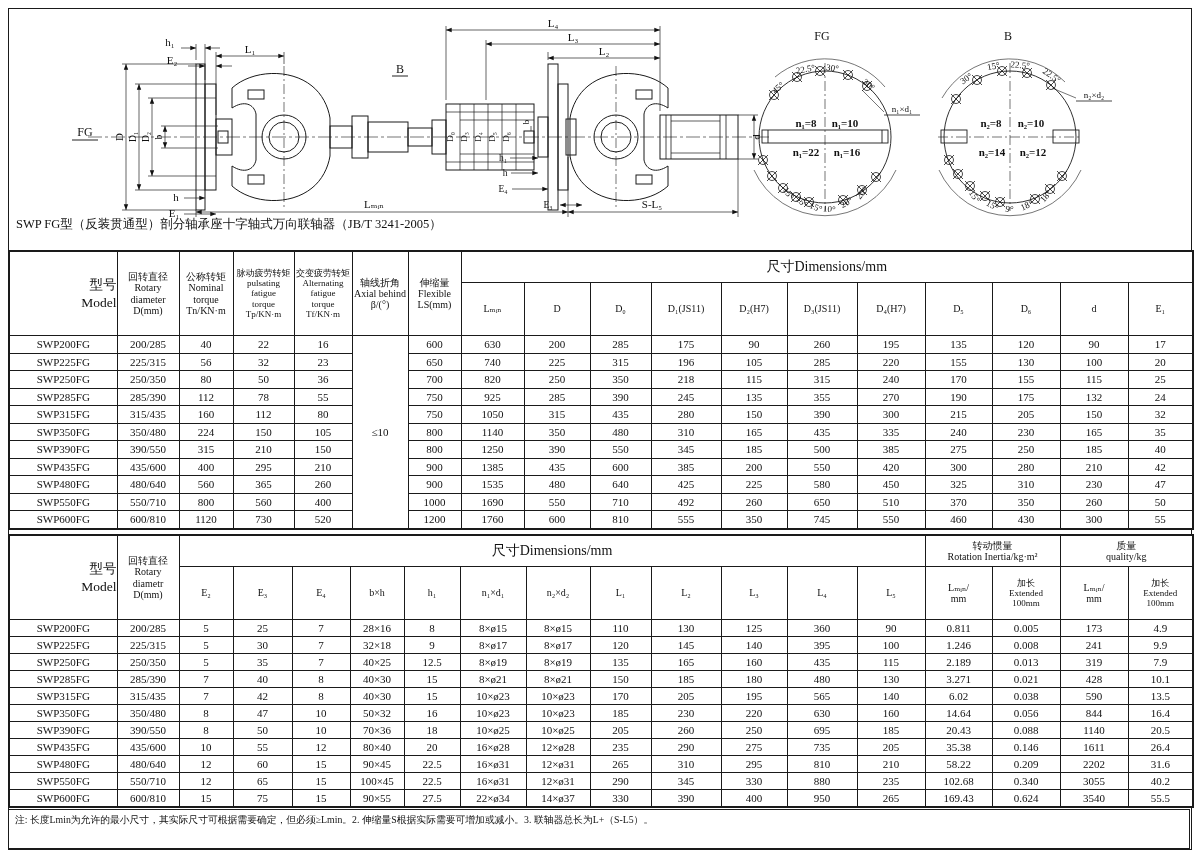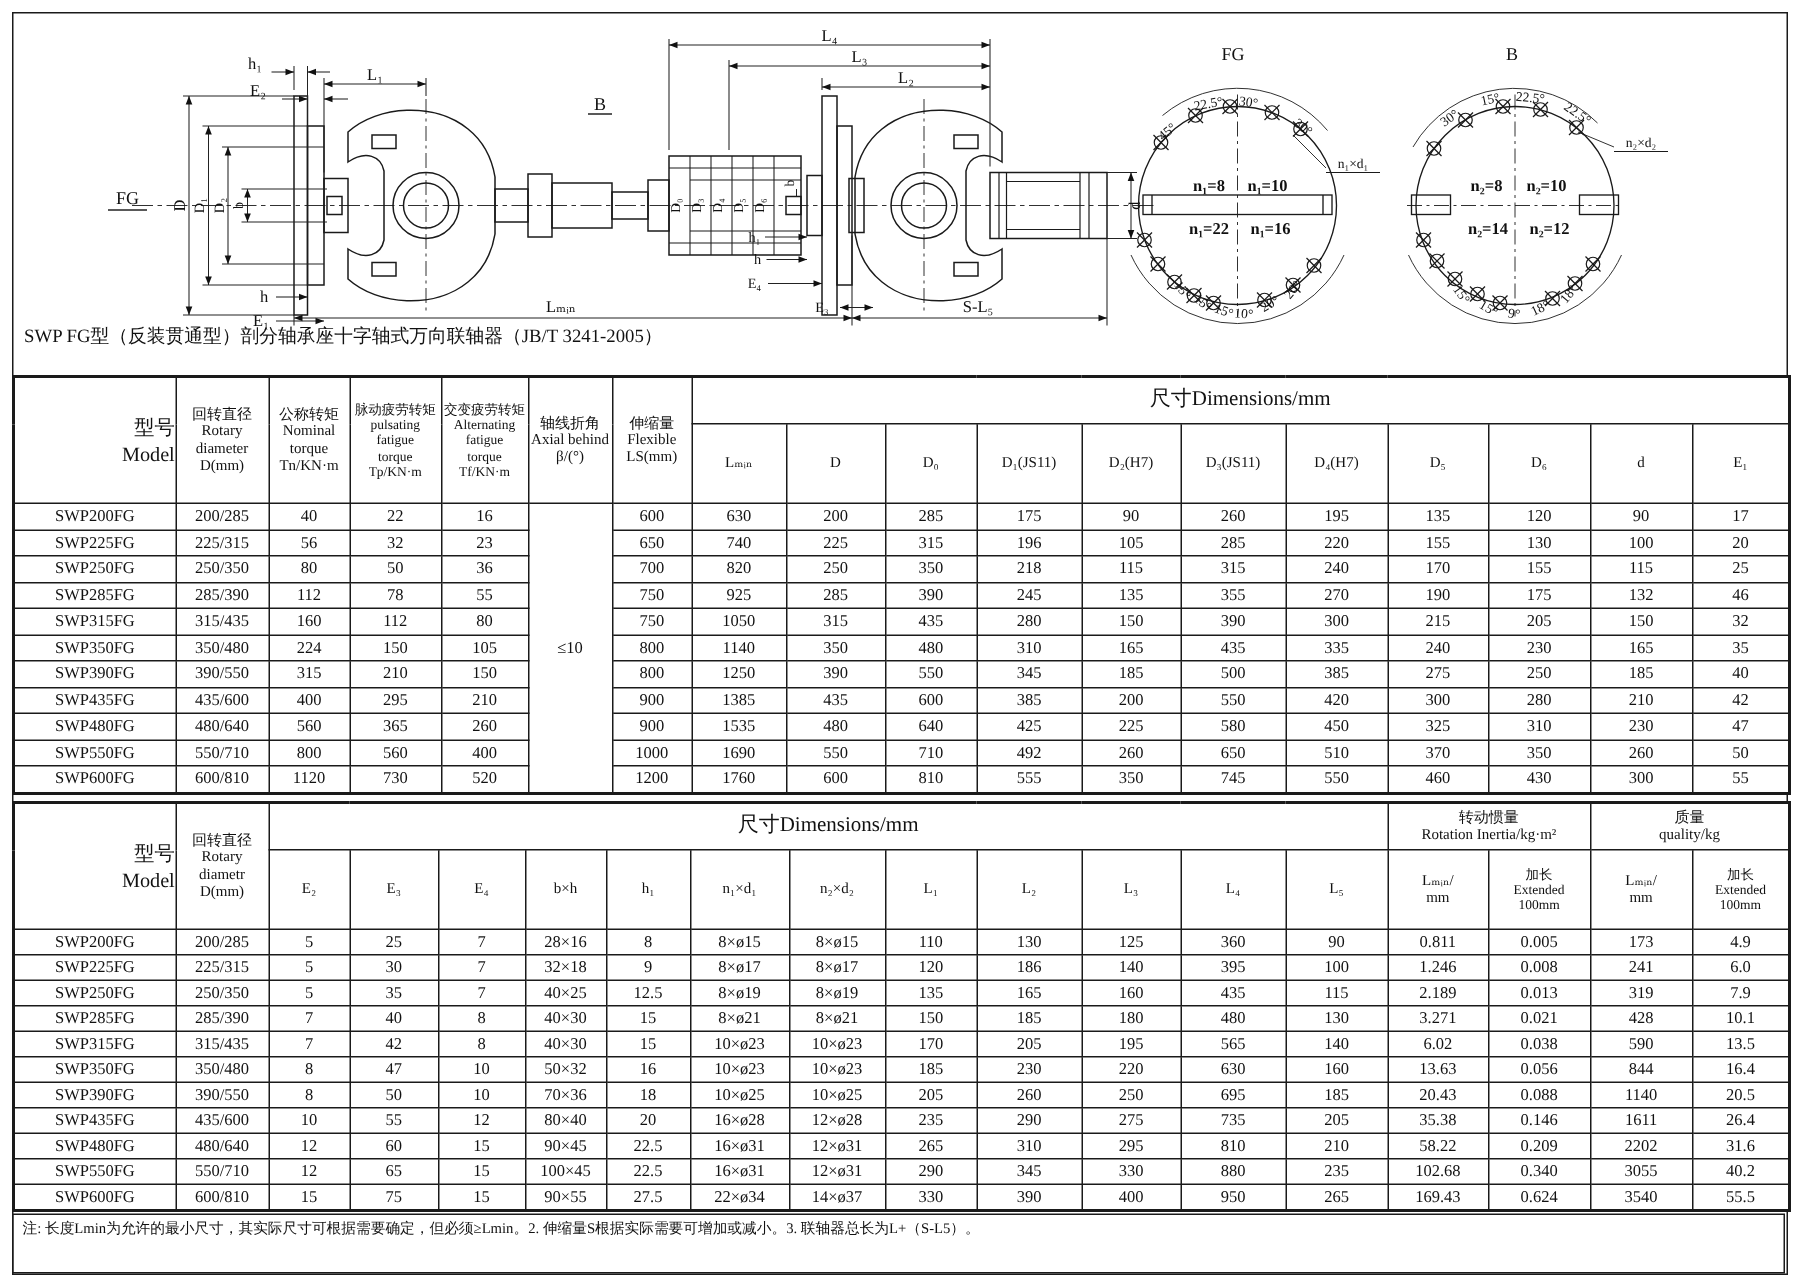--- a/index.html
+++ b/index.html
@@ -519,21 +519,21 @@
           <td>925</td>
           <td>285</td>
           <td>390</td>
           <td>245</td>
           <td>135</td>
           <td>355</td>
           <td>270</td>
           <td>190</td>
           <td>175</td>
           <td>132</td>
-          <td>46</td>
+          <td>24</td>
         </tr>
         <tr>
           <td>SWP315FG</td>
           <td>315/435</td>
           <td>160</td>
           <td>112</td>
           <td>80</td>
           <td>750</td>
           <td>1050</td>
           <td>315</td>
@@ -749,28 +749,28 @@
           <td>SWP225FG</td>
           <td>225/315</td>
           <td>5</td>
           <td>30</td>
           <td>7</td>
           <td>32×18</td>
           <td>9</td>
           <td>8×ø17</td>
           <td>8×ø17</td>
           <td>120</td>
-          <td>186</td>
+          <td>145</td>
           <td>140</td>
           <td>395</td>
           <td>100</td>
           <td>1.246</td>
           <td>0.008</td>
           <td>241</td>
-          <td>6.0</td>
+          <td>9.9</td>
         </tr>
         <tr>
           <td>SWP250FG</td>
           <td>250/350</td>
           <td>5</td>
           <td>35</td>
           <td>7</td>
           <td>40×25</td>
           <td>12.5</td>
           <td>8×ø19</td>
@@ -833,21 +833,21 @@
           <td>10</td>
           <td>50×32</td>
           <td>16</td>
           <td>10×ø23</td>
           <td>10×ø23</td>
           <td>185</td>
           <td>230</td>
           <td>220</td>
           <td>630</td>
           <td>160</td>
-          <td>13.63</td>
+          <td>14.64</td>
           <td>0.056</td>
           <td>844</td>
           <td>16.4</td>
         </tr>
         <tr>
           <td>SWP390FG</td>
           <td>390/550</td>
           <td>8</td>
           <td>50</td>
           <td>10</td>

